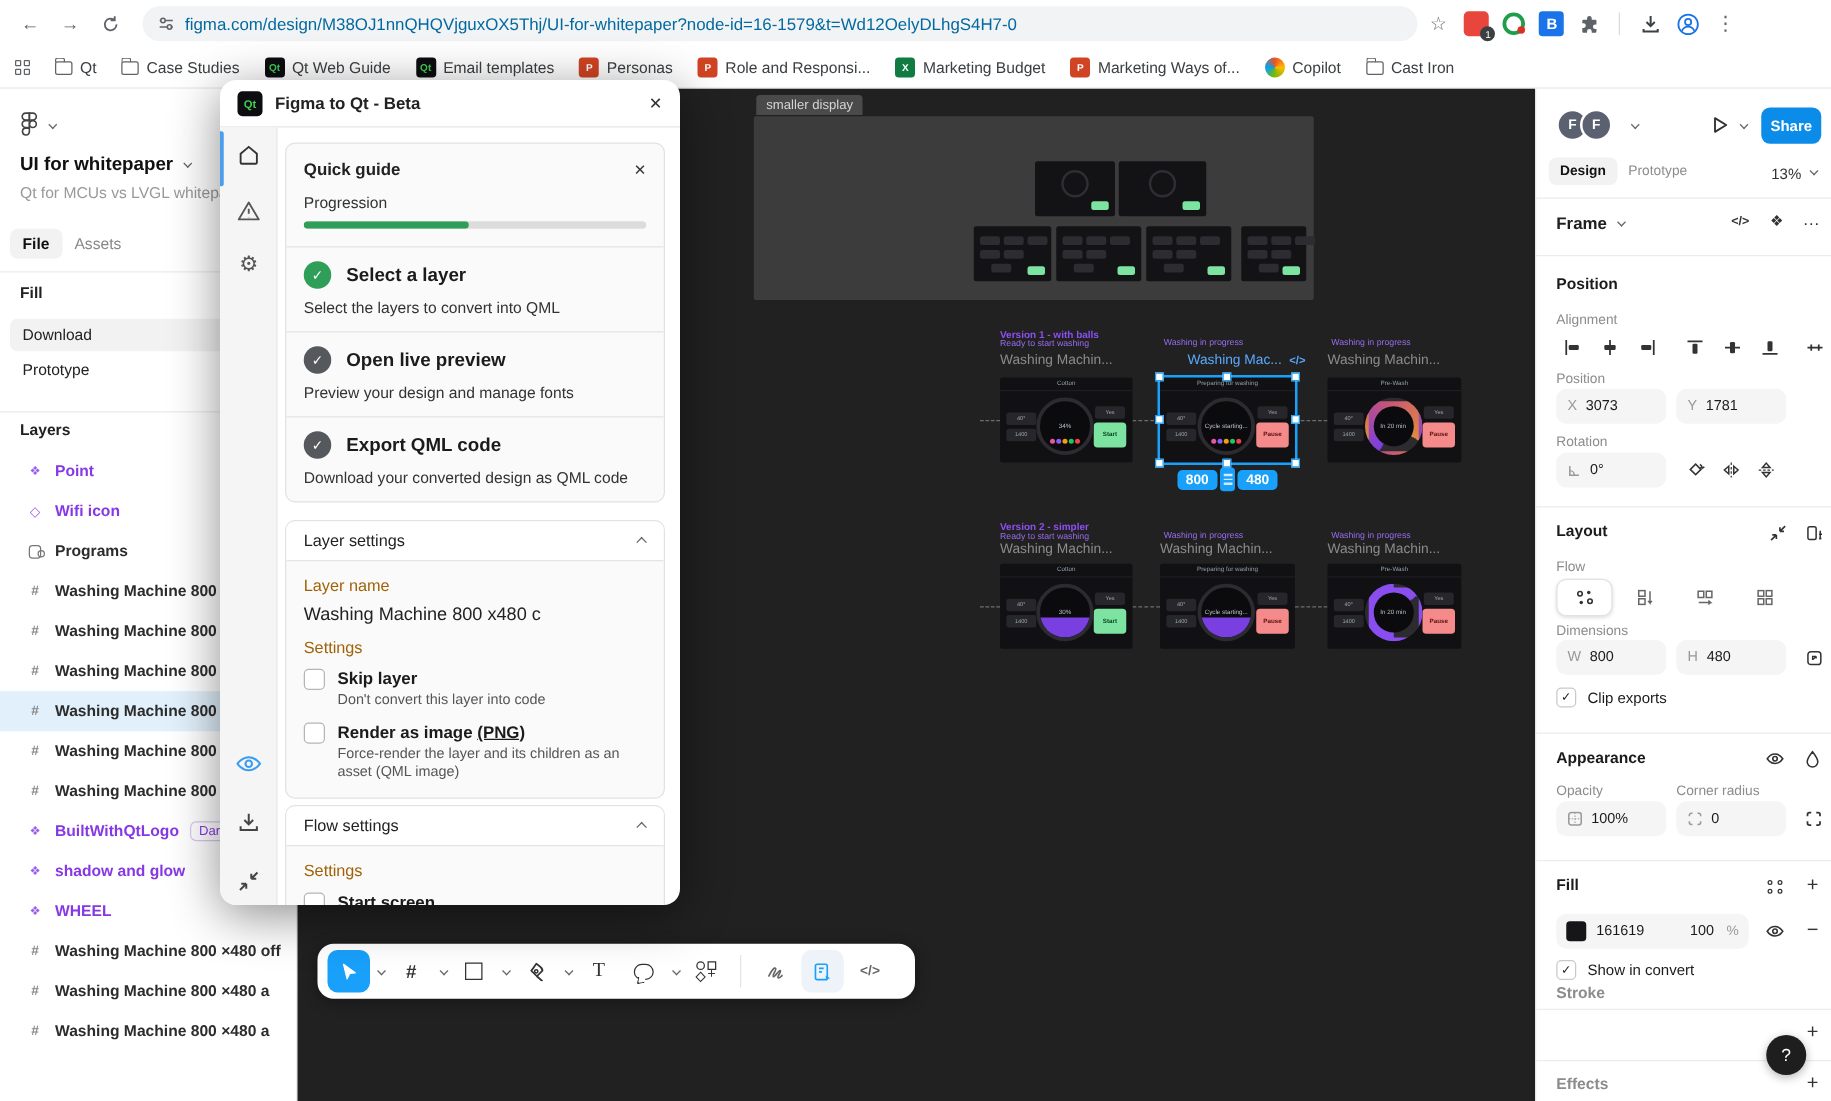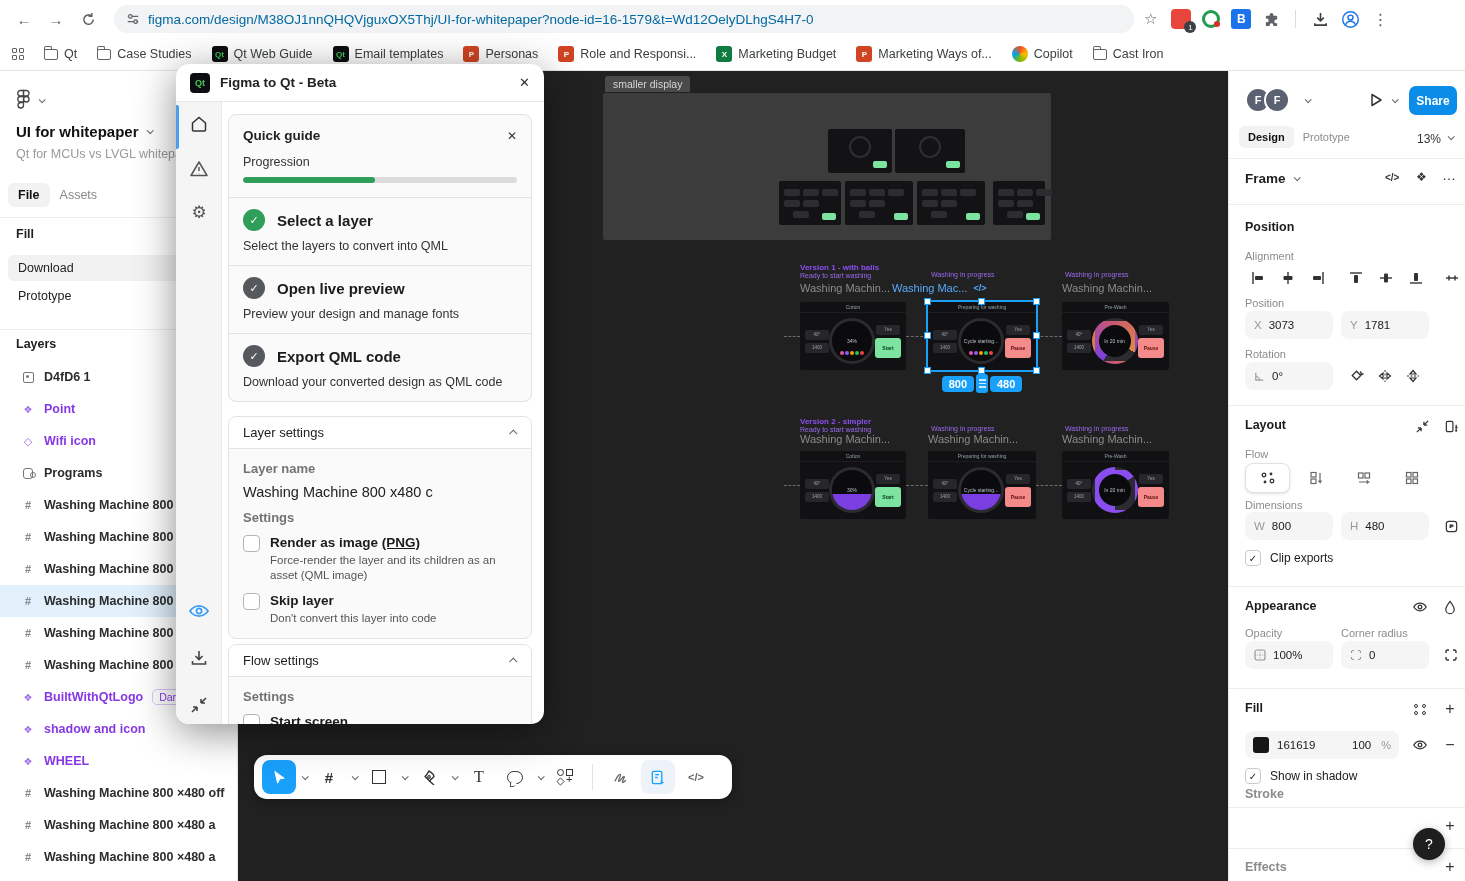--- a/index.html
+++ b/index.html
@@ -133,21 +133,21 @@
 .step{border-top:1px solid #e4e4e4;padding:11px 14px 12px}
 .step-head{display:flex;align-items:center;gap:12px}
 .scheck{width:22px;height:22px;border-radius:50%;color:#fff;font-size:11px;display:flex;align-items:center;justify-content:center;flex:0 0 auto}
 .scheck.green{background:#2e9e58}
 .scheck.gray{background:#55585c}
 .step-title{font-size:15px;font-weight:bold;color:#1b1b1b}
 .step-desc{font-size:12.5px;color:#333;margin-top:8px}
 .card-head{height:32px;display:flex;align-items:center;justify-content:space-between;padding:0 14px;background:#fff;border-bottom:1px solid #e4e4e4}
 .card-head span{font-size:13px;color:#222}
 .ls-body{padding:12px 14px}
-.ls-lab{font-size:13px;font-weight:bold;color:#737373;margin-bottom:8px}
+.ls-lab{font-size:13px;font-weight:normal;color:#a16207;margin-bottom:8px}
 .ls-val{font-size:14.5px;color:#222;margin-bottom:10px}
 .ckrow{display:flex;gap:10px;margin-top:10px}
 .ckbox{width:17px;height:17px;border:1.5px solid #b5b5b5;border-radius:4px;background:#fff;flex:0 0 auto}
 .cktitle{font-size:13.5px;font-weight:bold;color:#1b1b1b}
 .ckdesc{font-size:11.5px;color:#555;margin-top:3px;line-height:1.3}
 .pnglink{text-decoration:underline;font-weight:bold;color:#1b1b1b}
 .chev{display:inline-block;width:6px;height:6px;border-right:1.5px solid #666;border-bottom:1.5px solid #666;transform:rotate(45deg) translateY(-1px)}
 .chev.up{transform:rotate(-135deg) translateY(-1px)}
 .chev.sm{width:5px;height:5px}
 
@@ -334,26 +334,20 @@
   </div>
   <div class="pages-wrap">
       <div class="page-row sel">Download</div>
       <div class="page-row">Prototype</div>
     </div>
   <div class="hr" style="top:258px"></div>
   <div class="secrow" style="top:266px">
     <span class="sectitle">Layers</span>
   </div>
   <div class="layers-wrap">
-      <div class="layer-row">
-        <span class="li-ic">
-          <span class="i-image"></span>
-        </span>
-        <span>D4fD6 1</span>
-      </div>
       <div class="layer-row purple">
         <span class="li-ic i-component">❖</span>
         <span>Point</span>
       </div>
       <div class="layer-row purple">
         <span class="li-ic i-diamond">◇</span>
         <span>Wifi icon</span>
       </div>
       <div class="layer-row">
         <span class="li-ic">
@@ -385,21 +379,21 @@
         <span class="li-ic i-frame">#</span>
         <span>Washing Machine 800 ×480 b</span>
       </div>
       <div class="layer-row purple">
         <span class="li-ic i-component">❖</span>
         <span>BuiltWithQtLogo</span>
         <span class="lbadge">Dark</span>
       </div>
       <div class="layer-row purple">
         <span class="li-ic i-component">❖</span>
-        <span>shadow and icon</span>
+        <span>shadow and glow</span>
       </div>
       <div class="layer-row purple">
         <span class="li-ic i-component">❖</span>
         <span>WHEEL</span>
       </div>
       <div class="layer-row">
         <span class="li-ic i-frame">#</span>
         <span>Washing Machine 800 ×480 off</span>
       </div>
       <div class="layer-row">
@@ -493,21 +487,21 @@
             <i class="ball" style="background: rgb(34, 197, 94);"></i>
             <i class="ball" style="background: rgb(239, 68, 68);"></i>
           </div>
         </div>
         <div class="mcol">
           <div class="mpill">Yes</div>
           <div class="mbtn green">Start</div>
         </div>
       </div>
     </div>
-    <div class="ctitle sel" style="left: 654px; top: 211px;">Washing Mac...<span class="fcode">&lt;/&gt;</span></div>
+    <div class="ctitle sel" style="left: 712px; top: 211px;">Washing Mac...<span class="fcode">&lt;/&gt;</span></div>
     <div class="mframe msel" style="left: 690px; top: 231px; width: 108px;">
       <div class="mhead">Preparing for washing</div>
       <div class="mbody">
         <div class="mcol">
           <div class="mpill">40°</div>
           <div class="mpill">1400</div>
         </div>
         <div class="mdrum v-balls">
           <span class="mcenter">Cycle starting...</span>
           <div class="balls">
@@ -721,30 +715,30 @@
       <span>Layer settings</span>
       <span class="chev up"></span>
     </div>
     <div class="ls-body">
       <div class="ls-lab">Layer name</div>
       <div class="ls-val">Washing Machine 800 x480 c</div>
       <div class="ls-lab">Settings</div>
       <div class="ckrow">
         <span class="ckbox"></span>
         <span>
+          <div class="cktitle">Skip layer</div>
+          <div class="ckdesc">Don't convert this layer into code</div>
+        </span>
+      </div>
+      <div class="ckrow">
+        <span class="ckbox"></span>
+        <span>
           <div class="cktitle"><span>Render as image</span>
             <span class="pnglink">(PNG)</span></div>
           <div class="ckdesc" style="max-width:250px">Force-render the layer and its children as an asset (QML image)</div>
-        </span>
-      </div>
-      <div class="ckrow">
-        <span class="ckbox"></span>
-        <span>
-          <div class="cktitle">Skip layer</div>
-          <div class="ckdesc">Don't convert this layer into code</div>
         </span>
       </div>
     </div>
   </div>
 
   <div class="dcard" style="top:580px;height:120px">
     <div class="card-head">
       <span>Flow settings</span>
       <span class="chev up"></span>
     </div>
@@ -1052,21 +1046,21 @@
   </div>
   <div class="ibtn" style="left:178px;top:661px">
     <svg width="16" height="16" viewBox="0 0 16 16">
         <path d="M1.8 8S4.2 4.2 8 4.2 14.2 8 14.2 8 11.8 11.8 8 11.8 1.8 8 1.8 8z" stroke="#333" stroke-width="1.3" fill="none"></path>
         <circle cx="8" cy="8" r="1.8" stroke="#333" stroke-width="1.3" fill="none"></circle>
       </svg>
   </div>
   <div class="ibtn" style="left:208px;top:661px;font-size:16px">−</div>
   <div class="ckrow2" style="left:16px;top:697px">
     <span class="ckd">✓</span>
-    <span>Show in shadow</span>
+    <span>Show in convert</span>
   </div>
   <div class="rdiv" style="top:736px"></div>
   <div style="position:absolute;left:16px;top:716px" class="graylab">Stroke</div>
   <div class="ibtn" style="left:208px;top:742px;font-size:16px">+</div>
   <div class="rdiv" style="top:777px"></div>
   <div style="position:absolute;left:16px;top:789px" class="graylab">Effects</div>
   <div class="ibtn" style="left:208px;top:783px;font-size:16px">+</div>
   <div class="helpbtn">?</div>
 </div>
 

